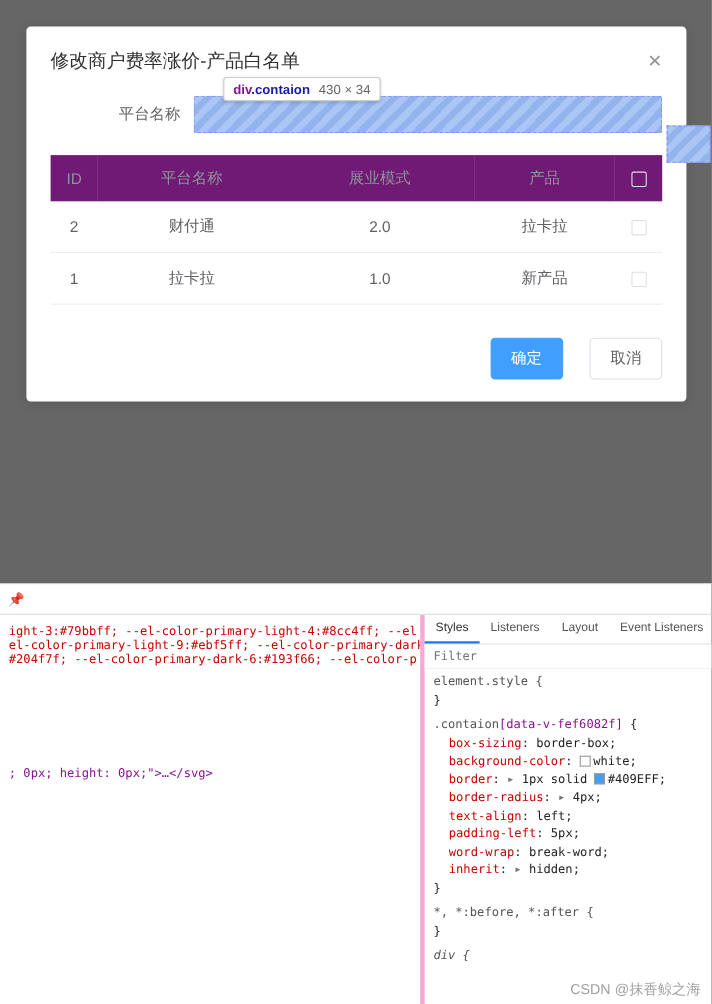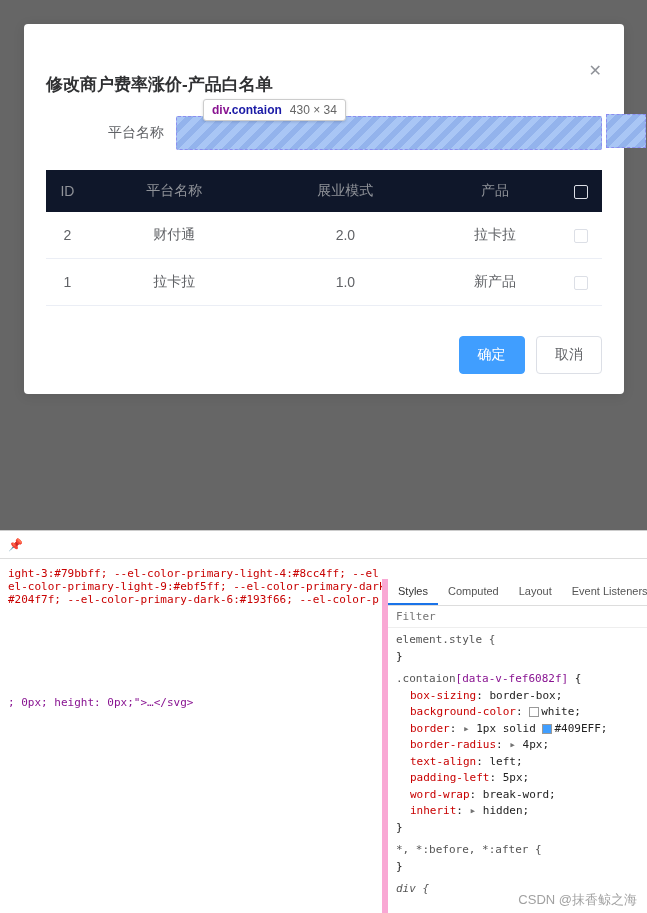--- a/index.html
+++ b/index.html
@@ -1,47 +1,47 @@
 <!DOCTYPE html>
 <html><head>
 <meta charset="utf-8">
 <style>
 * { margin: 0; padding: 0; box-sizing: border-box; }
 body { font-family: -apple-system, BlinkMacSystemFont, "Segoe UI", sans-serif; background: #aaa; width: 647px; height: 913px; overflow: hidden; position: relative; }
 .backdrop { position: absolute; inset: 0; background: rgba(0,0,0,0.4); }
 .modal { position: absolute; left: 24px; top: 24px; width: 600px; background: #fff; border-radius: 4px; box-shadow: 0 2px 12px rgba(0,0,0,.1); }
 .modal-header { padding: 20px 22px 10px; display: flex; justify-content: space-between; align-items: center; }
-.modal-title { font-size: 17px; color: #303133; font-weight: 700; margin-top: 29px; }
+.modal-title { font-size: 17px; color: #303133; font-weight: 400; }
 .close-icon { cursor: pointer; color: #909399; font-size: 16px; }
 .modal-body { padding: 10px 22px 20px; position: relative; }
 .inspector-tip { position: absolute; left: 179px; top: -7px; background: #fff; border: 1px solid #ccc; border-radius: 3px; padding: 3px 8px; font-size: 12px; z-index: 20; box-shadow: 0 1px 3px rgba(0,0,0,.15); white-space: nowrap; }
 .inspector-tip .tag { color: #881391; font-weight: 600; }
 .inspector-tip .cls { color: #1a1aa6; font-weight: 600; }
 .inspector-tip .dim { color: #666; margin-left: 8px; }
 .form-row { display: flex; align-items: center; margin-bottom: 20px; }
 .form-label { width: 130px; text-align: right; padding-right: 12px; font-size: 14px; color: #606266; }
 .highlight-box { flex: 1; height: 34px; border: 1px dashed #8c8cf0; background: repeating-linear-gradient(135deg, #a9c6f5 0 6px, #93b3ec 6px 12px); border-radius: 2px; position: relative; }
 .edge-highlight { position: absolute; right: -22px; top: 90px; width: 40px; height: 34px; background: repeating-linear-gradient(135deg, #a9c6f5 0 6px, #93b3ec 6px 12px); border: 1px dashed #8c8cf0; }
 .table { width: 100%; border-collapse: collapse; font-size: 14px; color: #606266; }
-.table thead th { background: #0f172a; font-weight: 500; color: #909399; padding: 12px 0; text-align: center; }
+.table thead th { background: #701a75; font-weight: 500; color: #909399; padding: 12px 0; text-align: center; }
 .table tbody td { padding: 14px 0; text-align: center; border-bottom: 1px solid #ebeef5; }
 .chk { width: 14px; height: 14px; border: 1px solid #dcdfe6; border-radius: 2px; display: inline-block; vertical-align: middle; cursor: pointer; }
 .modal-footer { padding: 10px 22px 20px; text-align: right; }
-.btn { display: inline-block; padding: 9px 18px; font-size: 14px; border-radius: 4px; cursor: pointer; margin-left: 7px; border: 1px solid #dcdfe6; background: #fff; color: #606266; }
+.btn { display: inline-block; padding: 9px 18px; font-size: 14px; border-radius: 4px; cursor: pointer; margin-left: 20px; border: 1px solid #dcdfe6; background: #fff; color: #606266; }
 .btn-primary { background: #409EFF; border-color: #409EFF; color: #fff; }
 .devtools { position: absolute; left: 0; bottom: 0; width: 647px; height: 383px; background: #fff; border-top: 1px solid #ccc; font-size: 12px; display: flex; flex-direction: column; }
 .dt-toolbar { height: 28px; border-bottom: 1px solid #ddd; display: flex; align-items: center; padding: 0 8px; }
 .dt-pin { color: #6e6e6e; font-size: 12px; }
 .dt-main { flex: 1; display: flex; overflow: hidden; }
 .dt-left { flex: 1; padding: 8px; overflow: hidden; font-family: Menlo, Consolas, monospace; font-size: 11px; color: #222; }
 .dt-left .line { white-space: nowrap; }
 .css-var { color: #c80000; }
 .svg-line { margin-top: 90px; }
 .tag-html { color: #881391; }
-.dt-right { width: 265px; border-left: 6px solid #f9a8d4; display: flex; flex-direction: column; font-family: Menlo, Consolas, monospace; font-size: 11px; margin-top: 20px; }
+.dt-right { width: 265px; border-left: 4px solid #f9a8d4; display: flex; flex-direction: column; font-family: Menlo, Consolas, monospace; font-size: 11px; }
 .dt-tabs { display: flex; border-bottom: 1px solid #ddd; font-family: -apple-system, sans-serif; font-size: 11px; white-space: nowrap; }
 .dt-tab { padding: 6px 10px; color: #555; cursor: pointer; }
 .dt-tab.active { color: #333; border-bottom: 2px solid #1a73e8; }
 .dt-filter { border-bottom: 1px solid #eee; }
 .dt-filter input { width: 100%; border: none; padding: 4px 8px; font-size: 11px; outline: none; font-family: inherit; }
 .dt-styles { flex: 1; padding: 4px 8px; overflow: hidden; color: #222; line-height: 1.5; }
 .selector { color: #555; }
 .attr-sel { color: #881391; }
 .prop { color: #c80000; }
 .val { color: #222; }
@@ -112,21 +112,21 @@
   <div class="dt-main">
     <div class="dt-left">
       <div class="line"><span class="css-var">ight-3:#79bbff; --el-color-primary-light-4:#8cc4ff; --el</span></div>
       <div class="line"><span class="css-var">el-color-primary-light-9:#ebf5ff; --el-color-primary-dark</span></div>
       <div class="line"><span class="css-var">#204f7f; --el-color-primary-dark-6:#193f66; --el-color-p</span></div>
       <div class="line svg-line"><span class="tag-html">; 0px; height: 0px;"&gt;…&lt;/svg&gt;</span></div>
     </div>
     <div class="dt-right">
       <div class="dt-tabs">
         <div class="dt-tab active">Styles</div>
-        <div class="dt-tab">Computed</div>
+        <div class="dt-tab">Listeners</div>
         <div class="dt-tab">Layout</div>
         <div class="dt-tab">Event Listeners</div>
       </div>
       <div class="dt-filter">
         <input placeholder="Filter" style="">
       </div>
       <div class="dt-styles">
         <div class="rule">
           <div class="selector">element.style {</div>
           <div>}</div>

